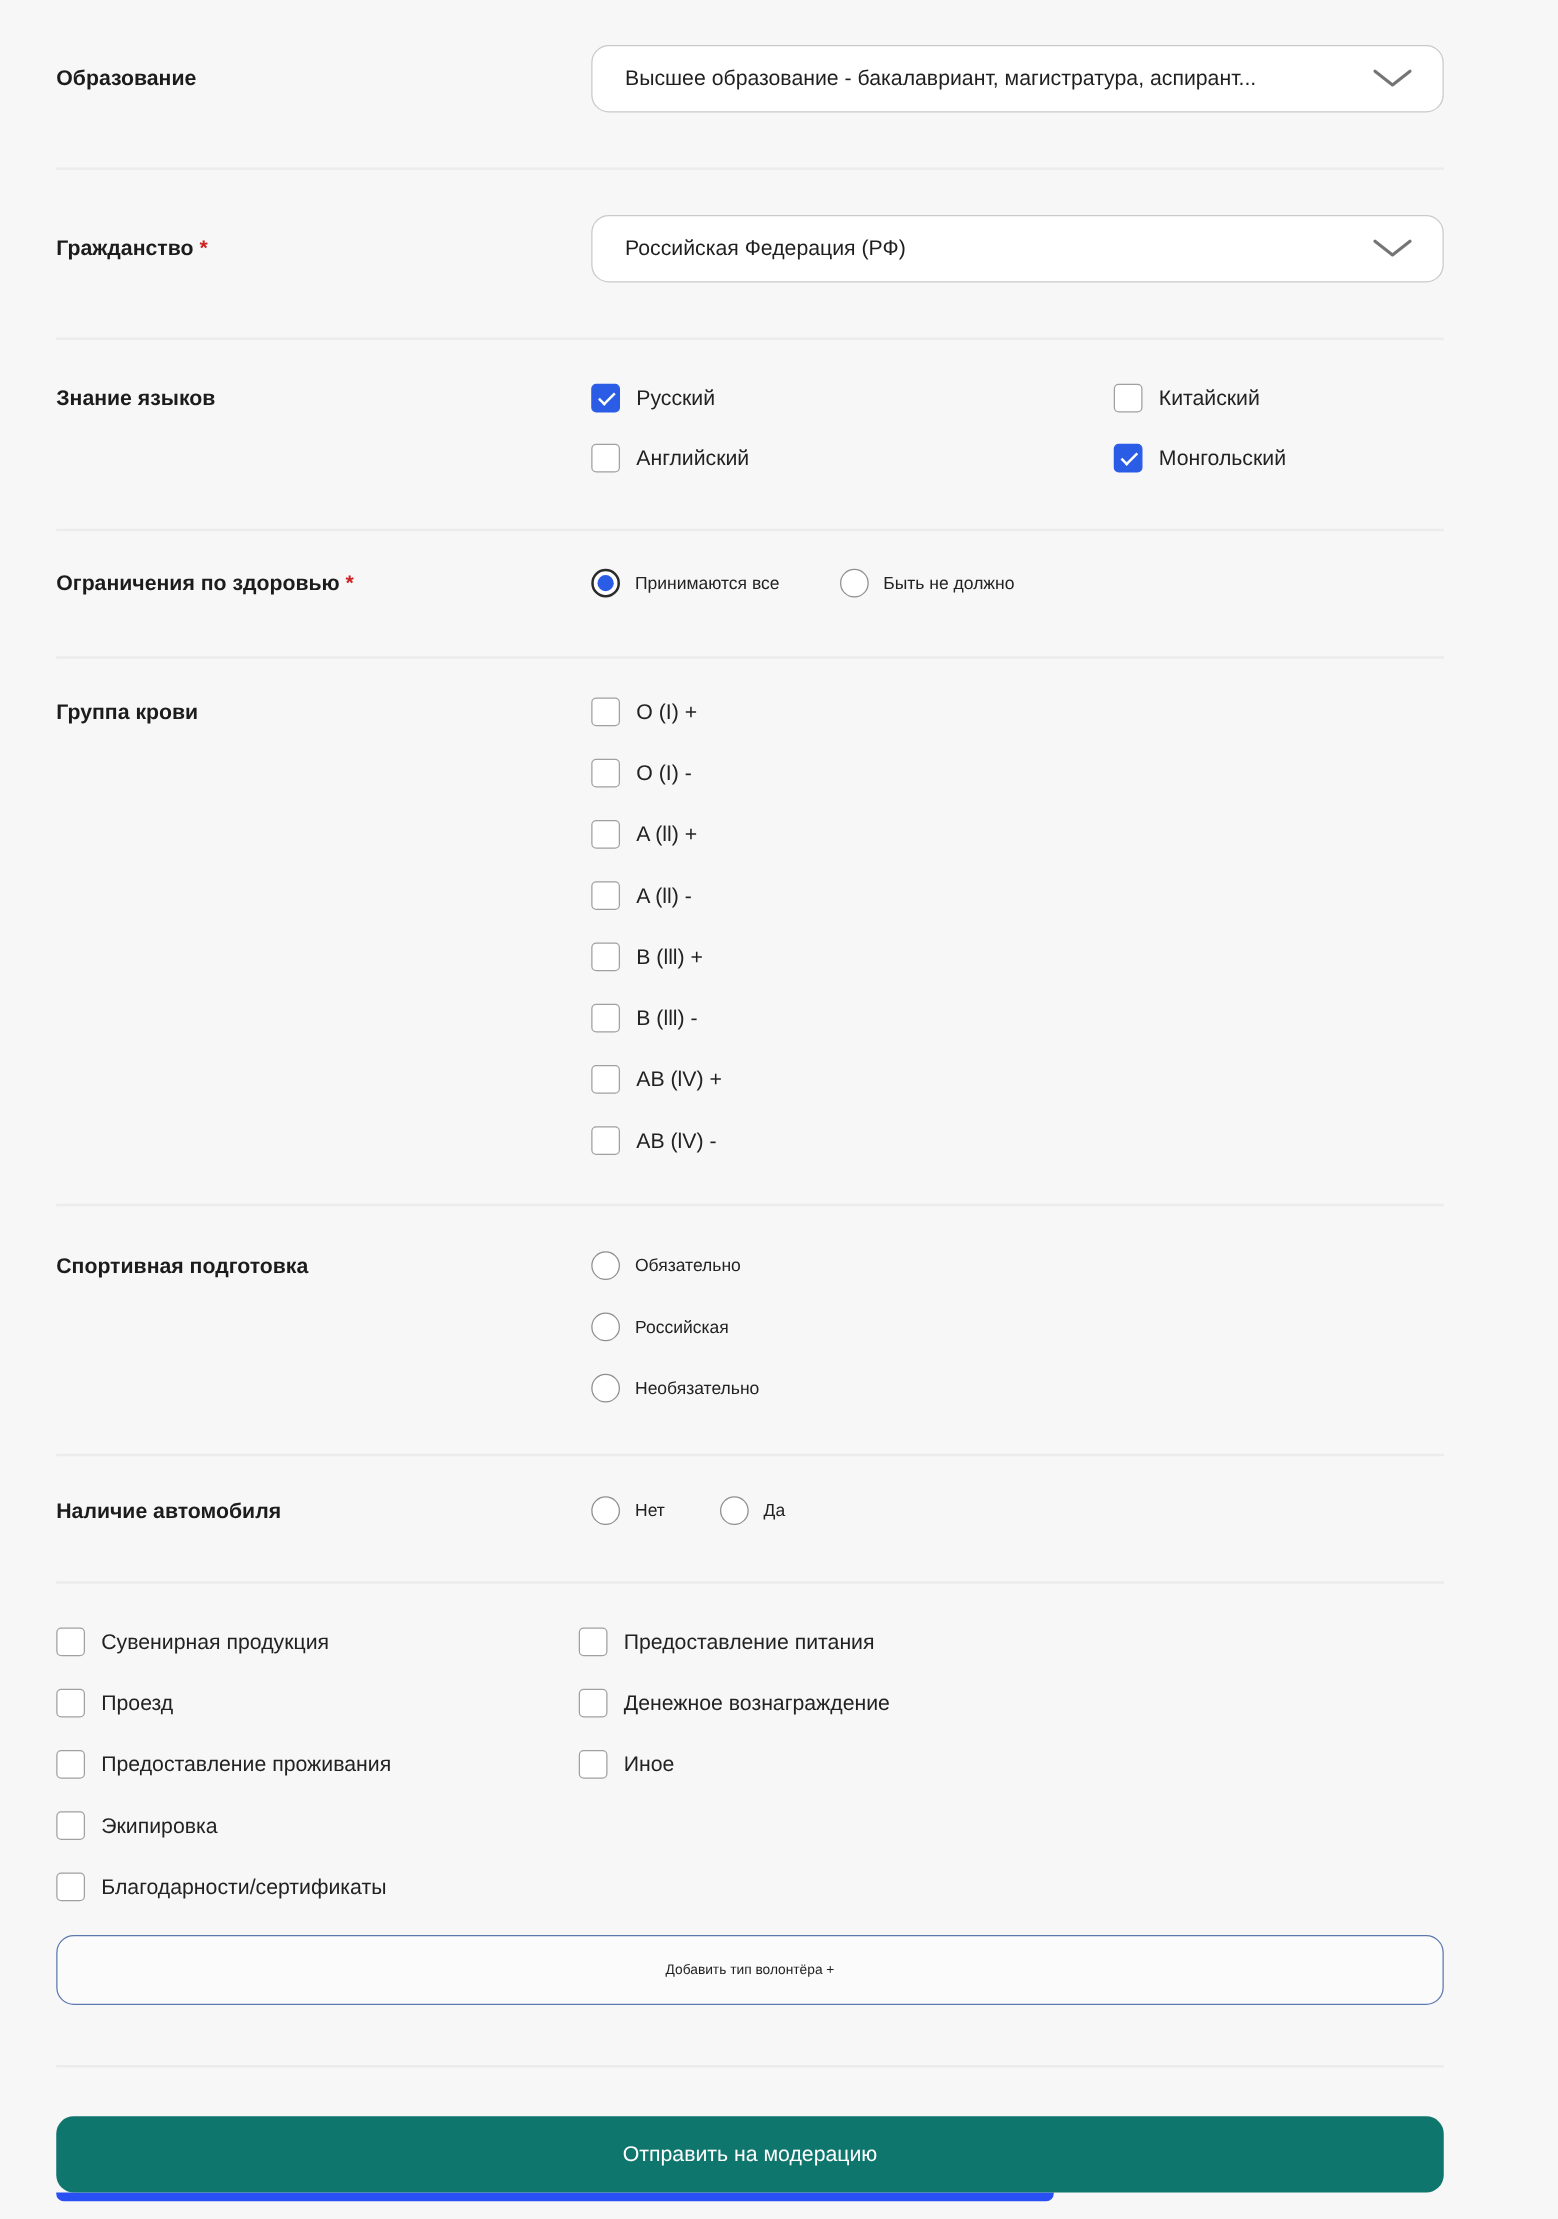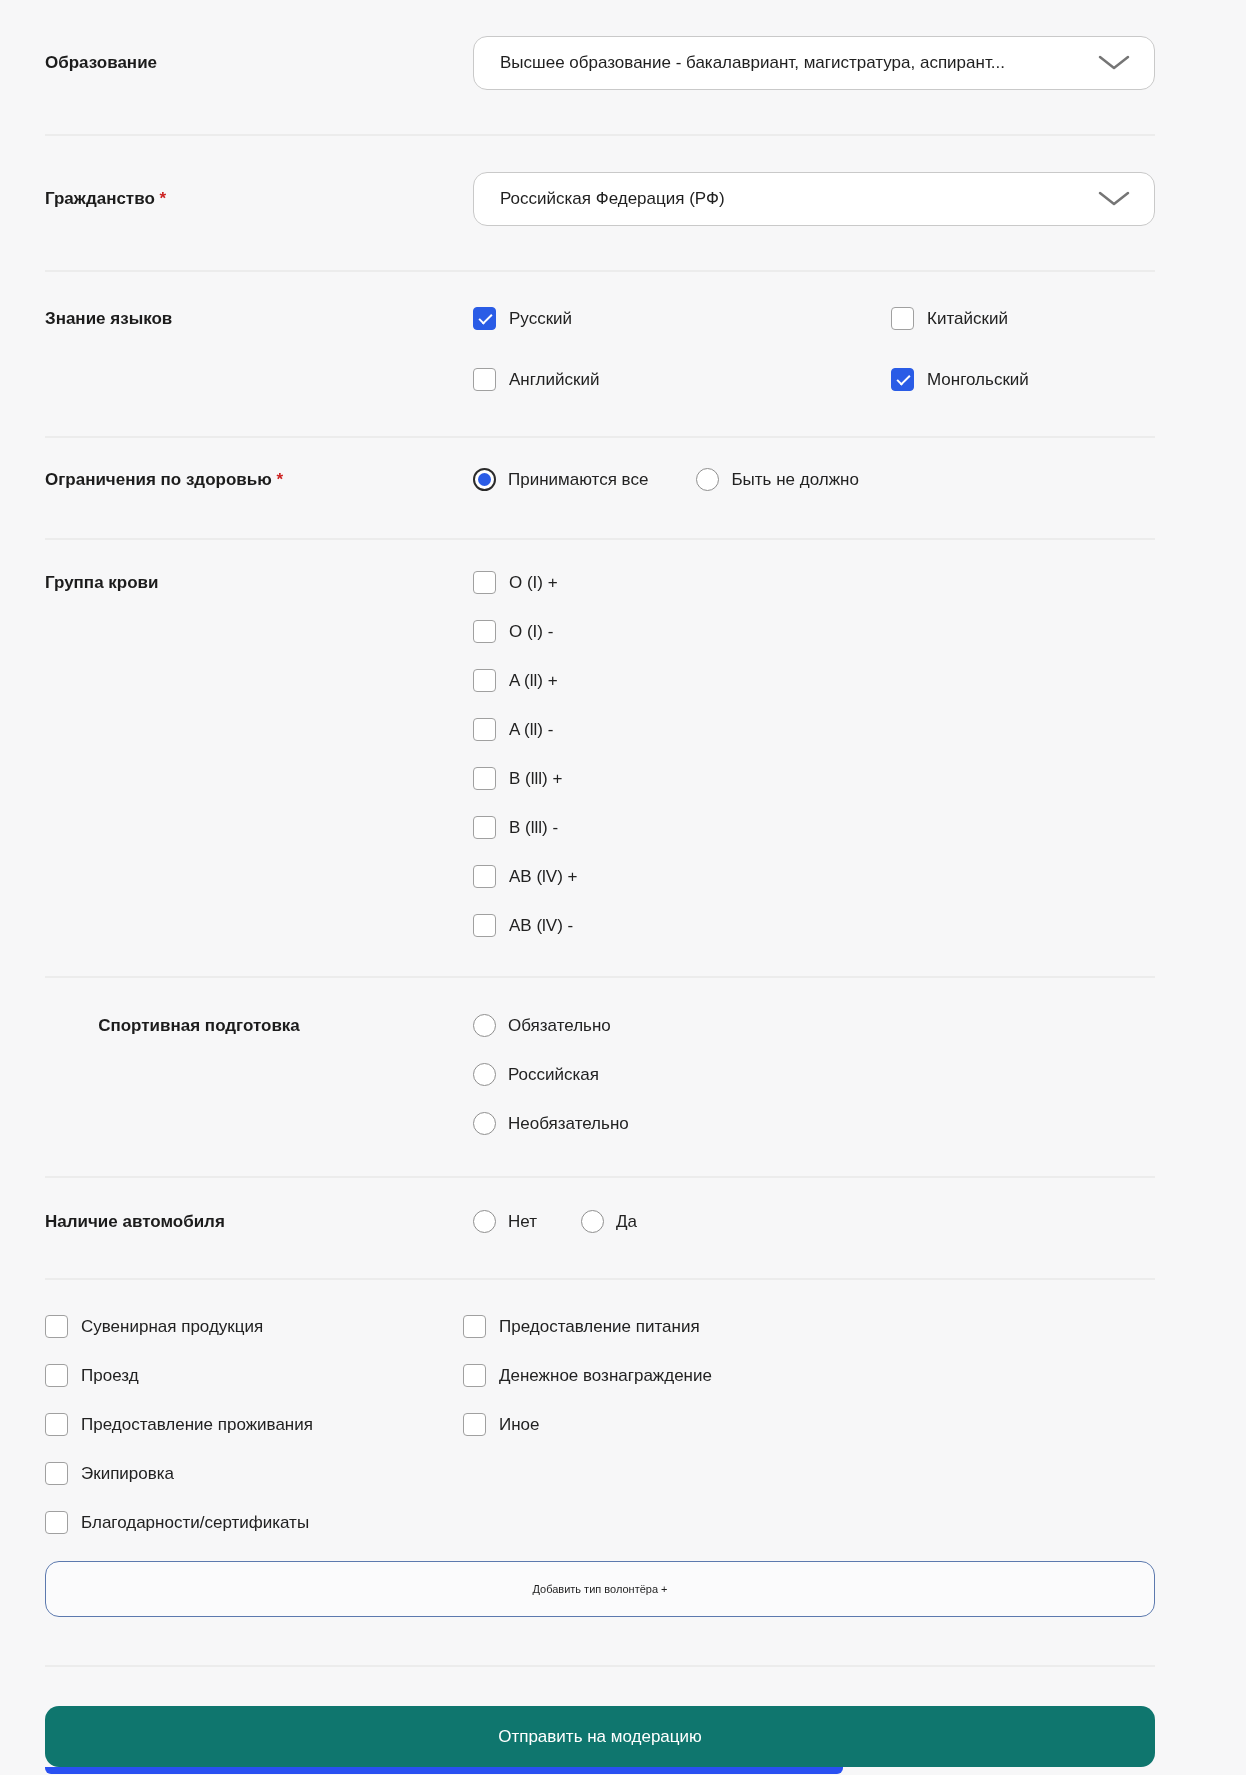--- a/index.html
+++ b/index.html
@@ -31,21 +31,21 @@
   .row-label.tall { line-height: 54px; margin-top: 0; }
   .req { color: #cc2222; font-weight: bold; }
   .row-control { flex: 1 1 auto; min-width: 0; }
 
   
   .row-education   { padding: 36px 0 44px; }
   .row-citizenship { padding: 36px 0 44px; }
   .row-languages   { padding: 35px 0 45px; }
   .row-health      { padding: 30px 0 43px; }
   .row-blood       { padding: 31px 0 39px; }
-  .row-sport       { padding: 36px 0 41px; text-align: center; }
+  .row-sport       { padding: 36px 0 41px; }
   .row-car         { padding: 32px 0 41px; }
   .row-rewards     { padding: 35px 0 48px; }
   .row-submit      { padding: 39px 0 0; display: block; }
 
   
   .select {
     position: relative;
     height: 54px;
     background: #ffffff;
     border: 1px solid #c9c9c9;
@@ -99,27 +99,27 @@
   .radio.selected { border: 2.5px solid #2b2b2b; }
   .radio.selected::after {
     content: "";
     position: absolute;
     left: 50%; top: 50%;
     width: 13px; height: 13px;
     margin: -6.5px 0 0 -6.5px;
     border-radius: 50%;
     background: #2a5ce6;
   }
-  .radio-item .opt-label { margin-left: 12px; font-size: 17px; line-height: 23px; color: #222; }
+  .radio-item .opt-label { margin-left: 12px; font-size: 14px; line-height: 23px; color: #222; }
 
   .stack { display: flex; flex-direction: column; gap: 26px; }
   .grid-2 {
     display: grid;
     grid-template-columns: 418px auto;
-    row-gap: 38px;
+    row-gap: 25px;
   }
   .cols-2 { display: flex; }
   .cols-2 .col-left { width: 418px; flex: 0 0 418px; }
   .cols-2 .col-right { flex: 1 1 auto; }
   .inline-radios { display: flex; }
   .inline-radios.health .radio-item + .radio-item { margin-left: 48px; }
   .inline-radios.car .radio-item + .radio-item { margin-left: 44px; }
 
   
   .btn-outline {

